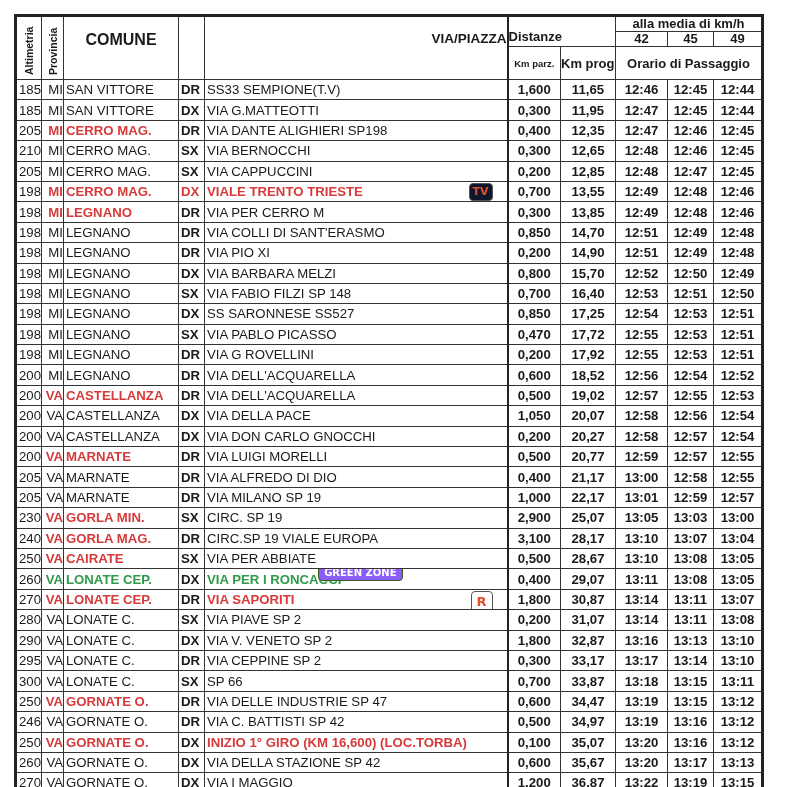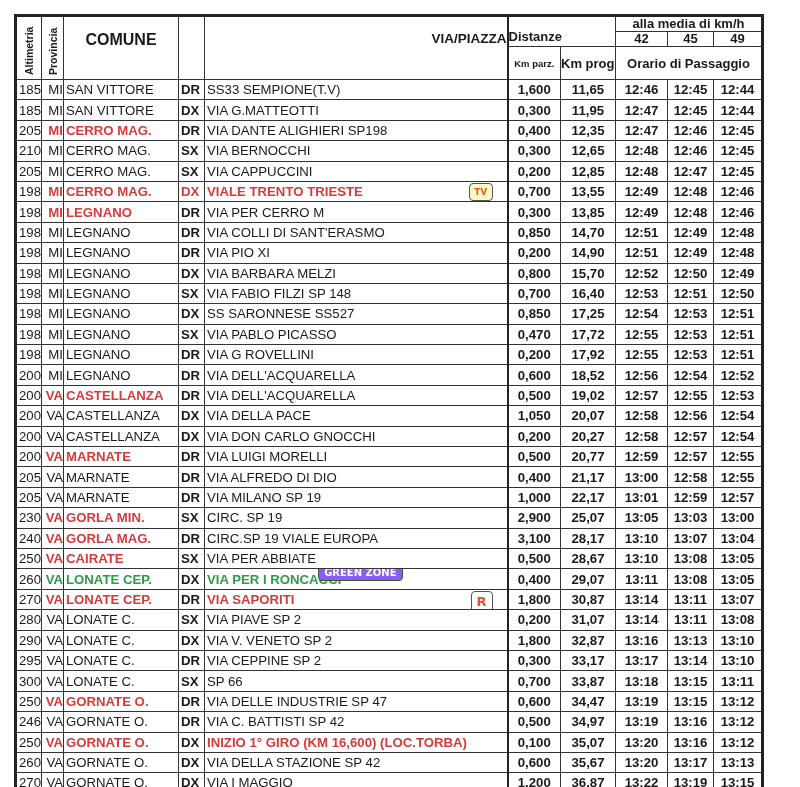--- a/index.html
+++ b/index.html
@@ -27,21 +27,21 @@
           transform: rotate(-90deg) translate(0, 50%); font-size: 10.5px; white-space: nowrap; }
   .h-comune { font-size: 16px; vertical-align: top; padding-top: 14px !important; text-align: center; }
   .h-via { font-size: 13.5px; vertical-align: top; padding-top: 14px !important; text-align: right; }
   .h-dist { font-size: 13px; text-align: left; vertical-align: bottom; padding-bottom: 2px !important; margin-left: 21px; }
   .h-media { font-size: 13px; text-align: center; height: 14px; line-height: 14px; }
   .h-speed { font-size: 13px; text-align: center; height: 14px; line-height: 14px; }
   .h-sub-small { font-size: 9.5px; text-align: center; }
   .h-sub { font-size: 13px; text-align: center; }
   .badge { position: absolute; top: 1px; font-weight: bold; font-family: "DejaVu Sans", sans-serif; }
   .badge-tv { right: 14px; width: 22px; height: 16px; border: 1.5px solid #555; border-radius: 4px;
-              color: #e0502d; font-size: 11px; line-height: 16px; text-align: center; background: #fef9c3; font-family: Liberation Mono, monospace; }
+              color: #e0502d; font-size: 11px; line-height: 16px; text-align: center; background: #0f172a; }
   .badge-green { right: 104px; top: -4px; height: 14px; padding: 0 5px; border: 1.5px solid #3d5b1d;
                  border-radius: 4px; background: #8b5cf6; color: #fff; font-size: 10px; line-height: 14px; }
   .badge-r { right: 14px; top: 1px; width: 20px; height: 20px; border: 1.5px solid #555; border-radius: 4px;
              color: #e0502d; font-size: 13px; line-height: 20px; text-align: center; background: #fff; z-index: 2; }
   tr.head-top th { border-top: 3px solid #222 !important; }
 </style>
 </head>
 <body>
 
 <div class="sheet">

